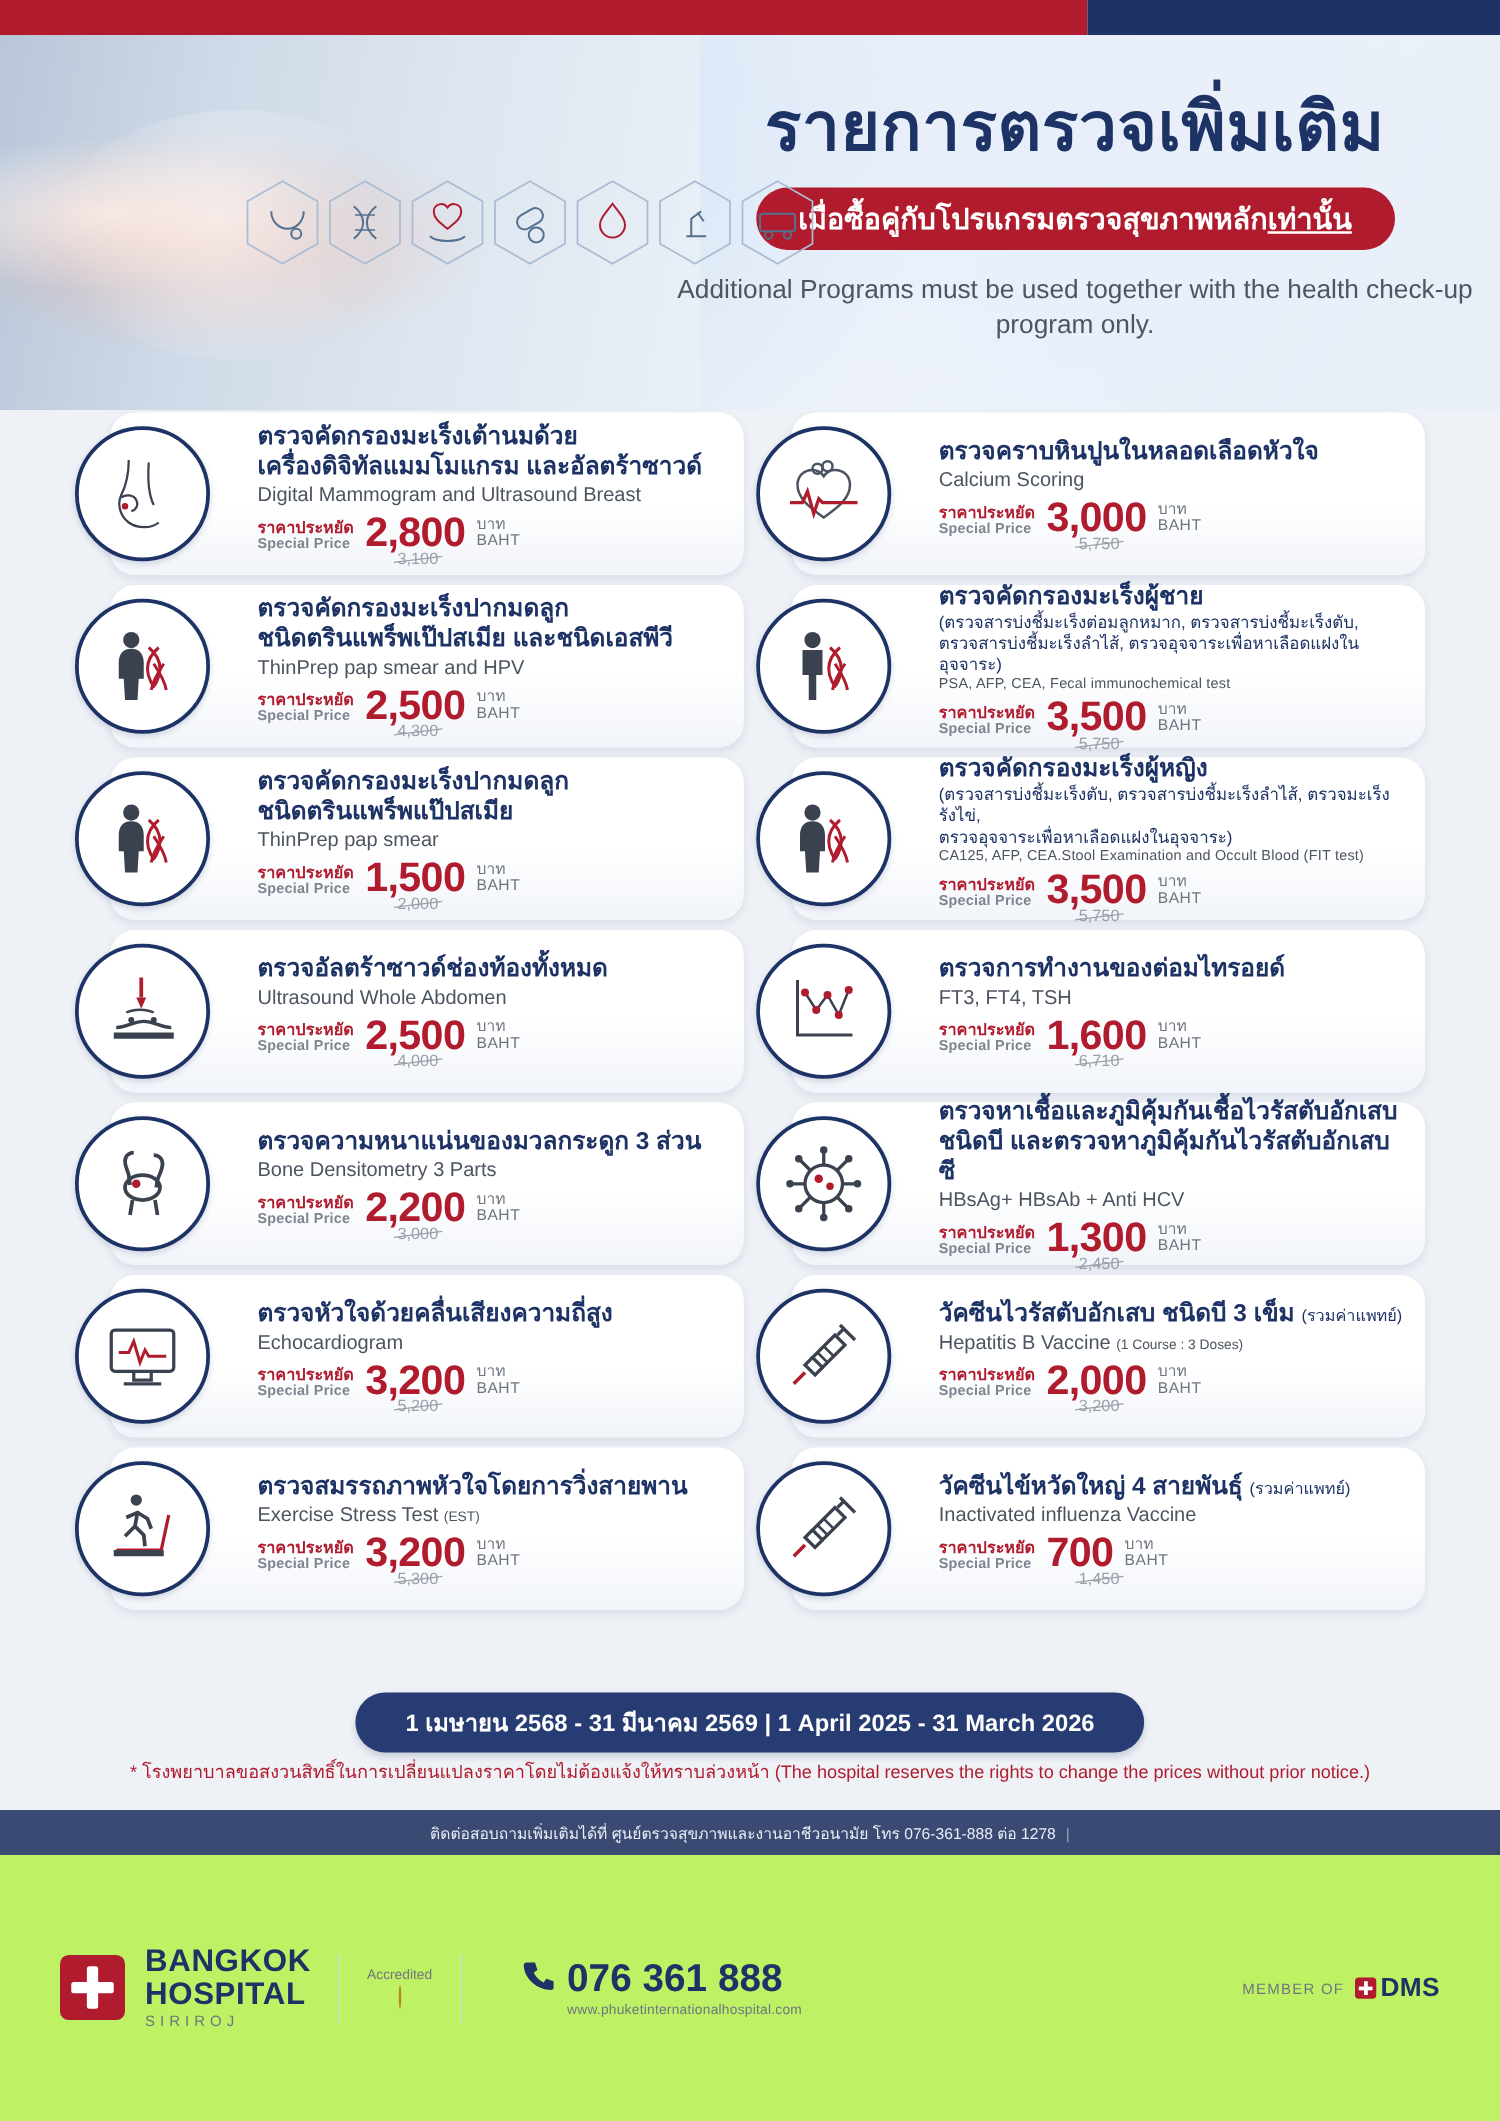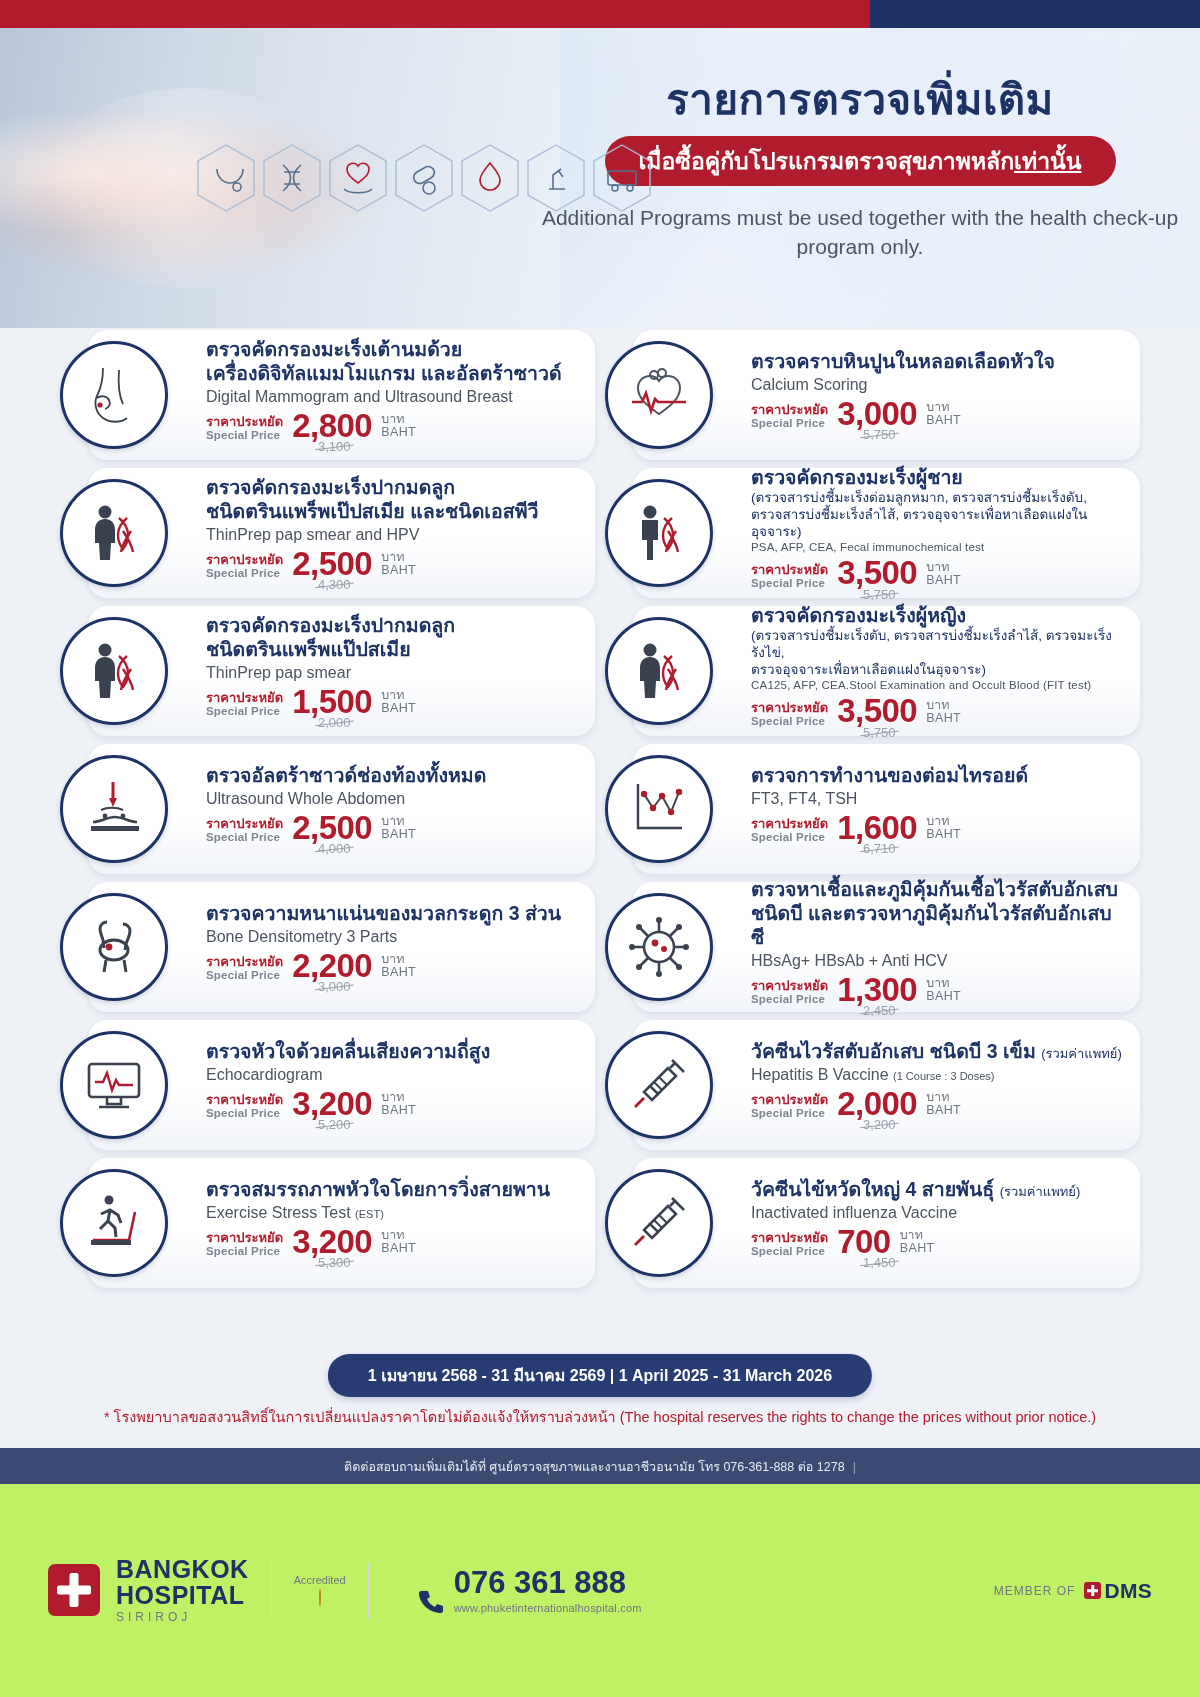--- a/index.html
+++ b/index.html
@@ -39,21 +39,21 @@
     background:radial-gradient(circle at 45% 45%, rgba(255,255,255,.55), rgba(255,255,255,0) 65%);
   }
   .hexrow { position:absolute; left:195px; top:115px; display:flex; gap:4px; z-index:3; }
   .hex {
     width:62px; height:70px; position:relative;
     display:flex; align-items:center; justify-content:center;
   }
   .hex svg { position:absolute; inset:0; }
   .hero-right { position:absolute; left:520px; top:0; width:680px; height:300px; padding-top:48px; text-align:center; }
   .hero-title {
-    font-size:42px; font-weight:bold; color:#1d3265; letter-spacing:.5px; line-height:1.15;
+    font-size:54px; font-weight:bold; color:#1d3265; letter-spacing:.5px; line-height:1.15;font-family:Liberation Mono, monospace;
   }
   .hero-pill {
     display:inline-block; margin-top:12px; background:#b01c2e; color:#fff;
     border-radius:26px; padding:7px 34px; font-size:23px; font-weight:bold;
   }
   .hero-pill u { text-decoration:underline; }
   .hero-sub { margin-top:18px; font-size:21px; color:#4d5562; line-height:1.35; }
 
   
   .grid {
@@ -96,21 +96,21 @@
   }
   .oldprice:after{
     content:""; position:absolute; left:-3px; right:-3px; top:52%;
     border-top:1.2px solid #9aa0aa; transform:rotate(-7deg);
   }
 
   
   .datepill {
     position:absolute; left:50%; transform:translateX(-50%); top:1354px;
     background:#273c72; color:#fff; border-radius:26px;
-    padding:9px 40px; font-size:16px; font-weight:bold; white-space:nowrap;
+    padding:9px 40px; font-size:19px; font-weight:bold; white-space:nowrap;
     box-shadow:0 3px 6px rgba(30,50,100,.2);
   }
   .disclaimer {
     position:absolute; top:1405px; left:0; width:1200px; text-align:center;
     font-size:14.5px; color:#b01c2e;
   }
   .contactbar {
     position:absolute; top:1448px; left:0; width:1200px; height:38px;
     background:#3a4a72; color:#e8ecf4; font-size:12.5px;
     display:flex; align-items:center; justify-content:center; gap:8px;
@@ -135,21 +135,21 @@
   .logo-text .l2 { font-size:25px; font-weight:bold; color:#1d3265; letter-spacing:.5px; display:block; }
   .logo-text .l3 { font-size:12px; color:#6f7580; letter-spacing:4px; display:block; margin-top:3px; }
   .vline { width:1px; height:56px; background:#d4d9e2; margin:0 22px; }
   .accred { text-align:center; line-height:1.2; }
   .accred .w { font-size:11px; color:#6f7580; display:block; }
   .accred .seal {
     width:30px; height:30px; border-radius:50%; margin:5px auto 0;
     background:radial-gradient(circle at 35% 30%, #f3d98a, #c9972f);
     border:1.5px solid #b8861f;
   }
-  .phone-block { display:flex; align-items:flex-end; gap:11px; margin-left:26px; }
+  .phone-block { display:flex; align-items:flex-start; gap:11px; margin-left:26px; }
   .phone-num { font-size:31px; font-weight:bold; color:#1d3265; line-height:1; }
   .phone-web { font-size:11px; color:#6f7580; margin-top:4px; letter-spacing:.2px; }
   .member { margin-left:auto; display:flex; align-items:center; gap:9px; }
   .member .mlabel { font-size:12px; color:#6f7580; letter-spacing:1px; }
   .dms { display:flex; align-items:center; gap:3px; }
   .dms-cross {
     width:17px; height:17px; background:#b01c2e; border-radius:3px; position:relative;
   }
   .dms-cross:before{ content:""; position:absolute; left:50%; top:3px; width:3.5px; height:11px; background:#fff; transform:translateX(-50%); }
   .dms-cross:after{ content:""; position:absolute; top:50%; left:3px; height:3.5px; width:11px; background:#fff; transform:translateY(-50%); }

